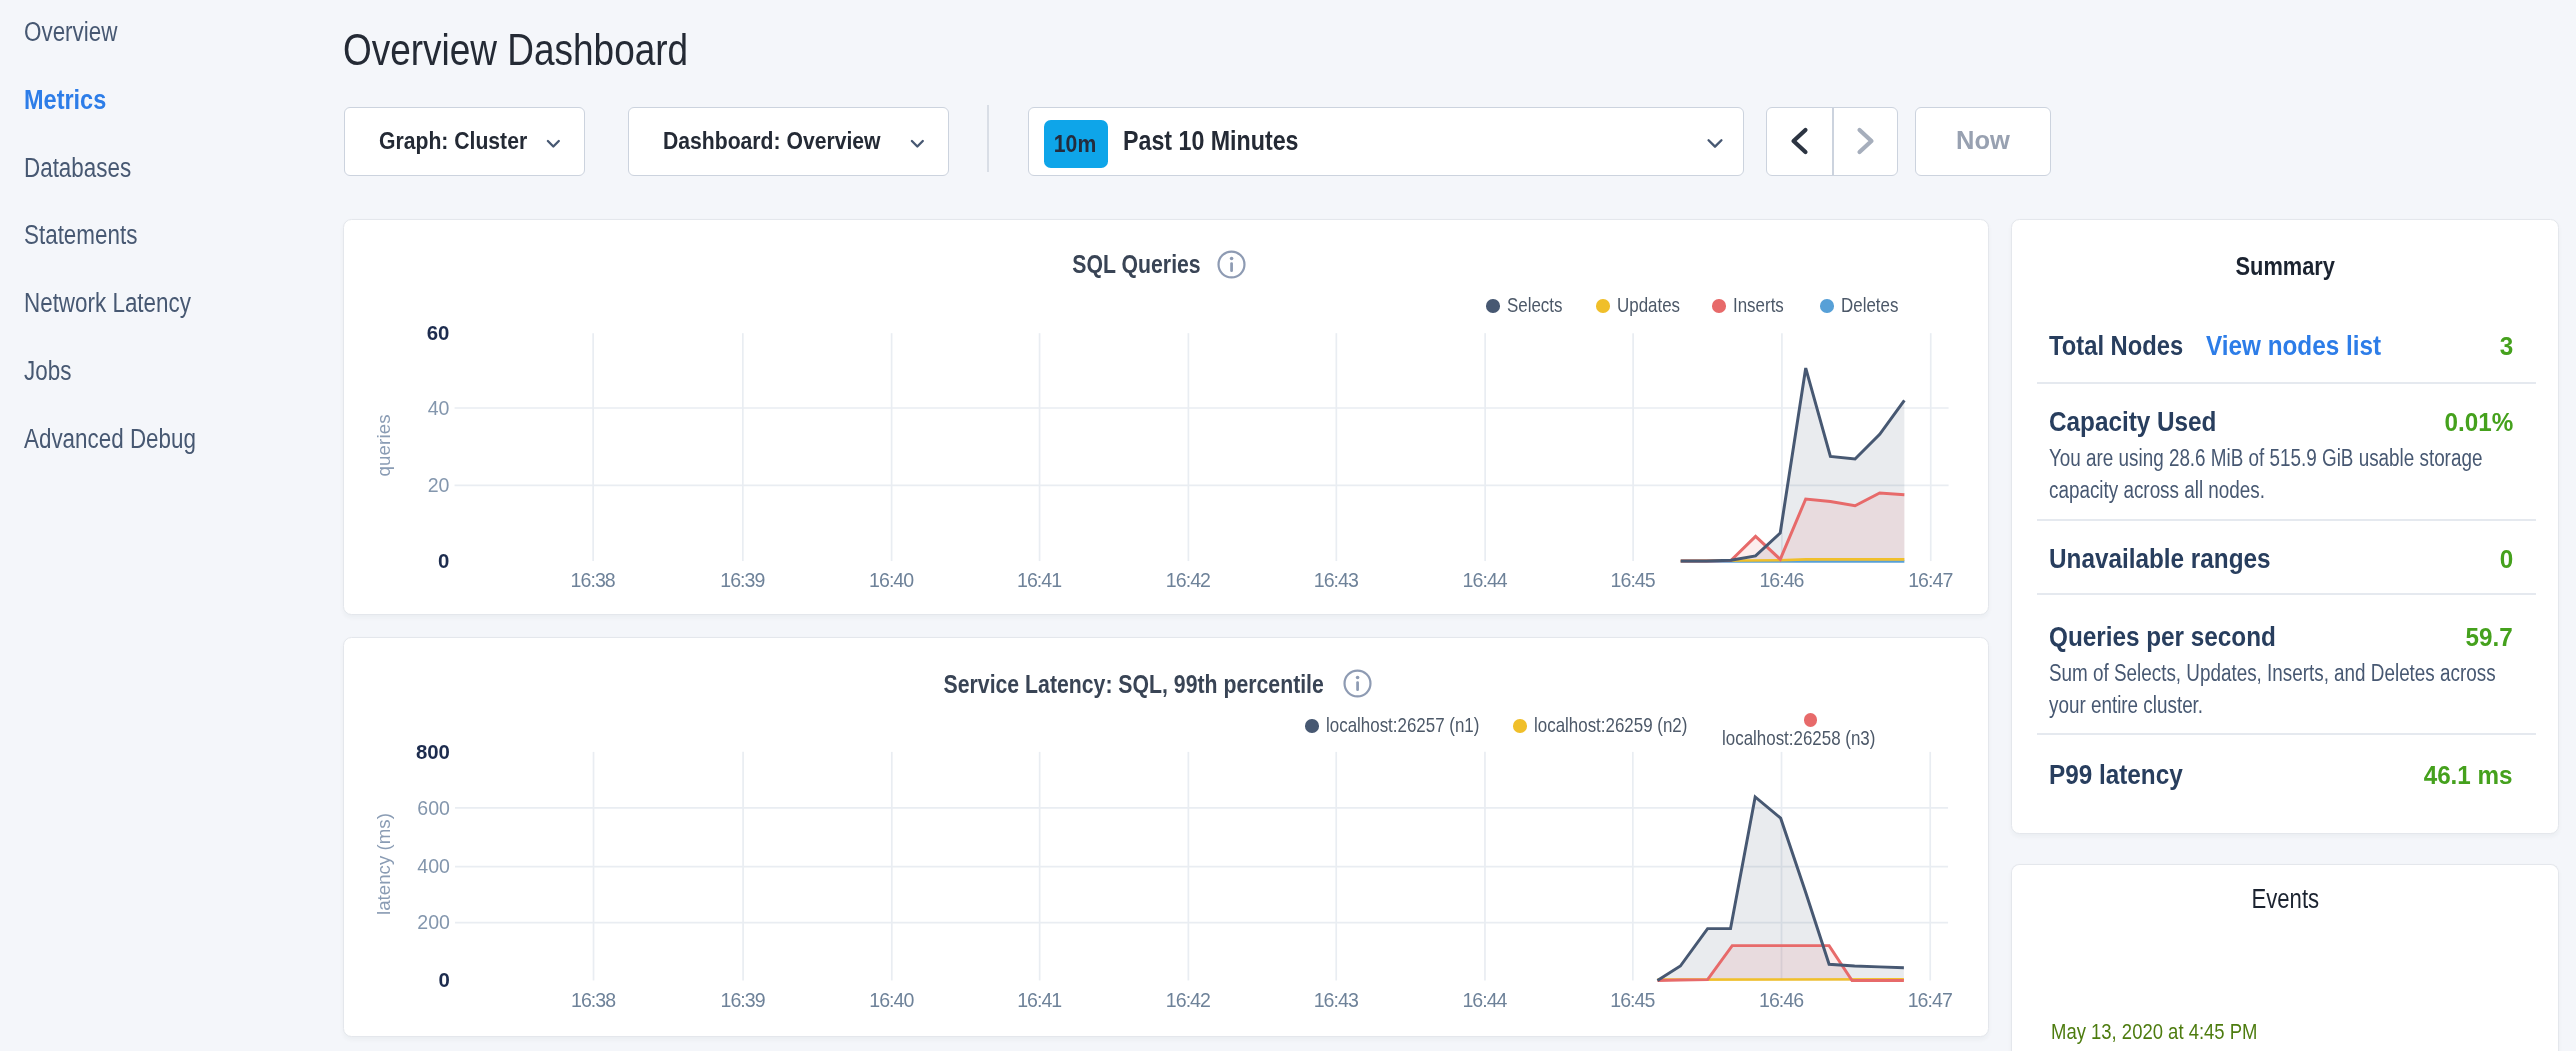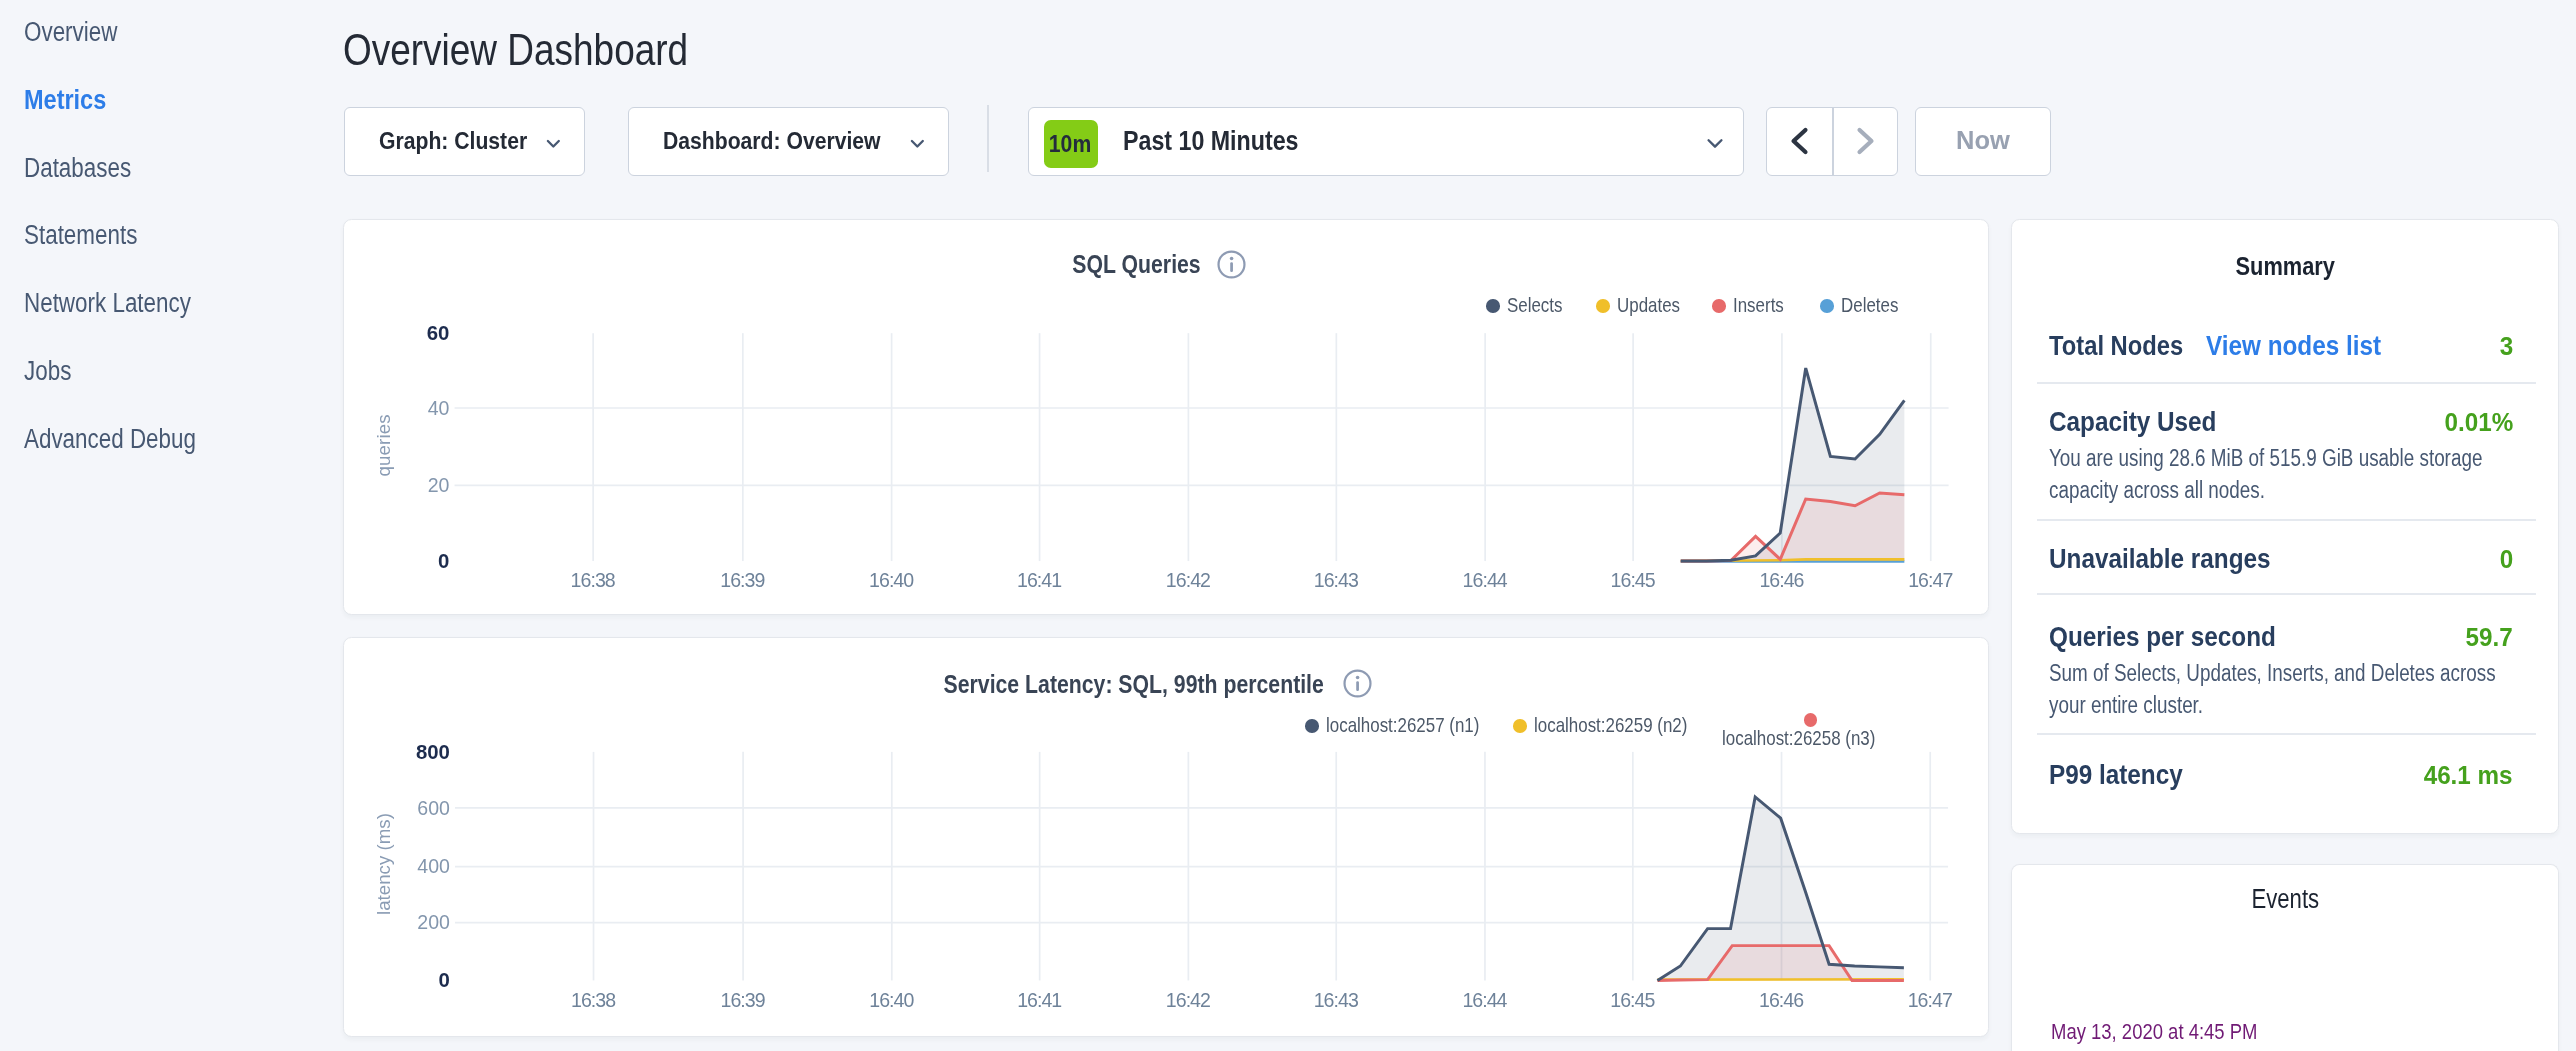--- a/index.html
+++ b/index.html
@@ -43,21 +43,21 @@
     </svg>
 </div>
 <div class="ddbox" style="left:628px; top:107px; width:321px; height:69px;">
   <span class="ddtext" style="left:34px; top:19.6px;"><span class="sqL" style="transform:scaleX(.92);">Dashboard: Overview</span></span>
   <svg class="abs" style="left:279px; top:25.5px;" width="18.7" height="18.7" viewBox="0 0 24 24" fill="none">
       <path d="M5 9 L12 16 L19 9" stroke="#475872" stroke-width="3" stroke-linecap="round" stroke-linejoin="round"></path>
     </svg>
 </div>
 <div class="abs" style="left:987px; top:105px; width:1.7px; height:67px; background:#d9dee6;"></div>
 <div class="ddbox" style="left:1028px; top:107px; width:716px; height:69px;">
-  <span class="abs" style="left:14.5px; top:12px; width:54px; height:48px; background:#84cc16; border-radius:6.8px; text-align:center; font-weight:bold; font-size:23px; color:#242c3d; line-height:48px;"><span class="sqC" style="transform:scaleX(.92);">10m</span></span>
+  <span class="abs" style="left:14.5px; top:12px; width:64px; height:48px; background:#0ea5e9; border-radius:6.8px; text-align:center; font-weight:bold; font-size:23px; color:#242c3d; line-height:48px;"><span class="sqC" style="transform:scaleX(.92);">10m</span></span>
   <span class="ddtext" style="left:94px; top:16px; font-size:27px; line-height:34px;"><span class="sqL" style="transform:scaleX(.86);">Past 10 Minutes</span></span>
   <svg class="abs" style="right:17px; top:24px;" width="22" height="22" viewBox="0 0 24 24" fill="none">
       <path d="M5 9 L12 16 L19 9" stroke="#475872" stroke-width="2.6" stroke-linecap="round" stroke-linejoin="round"></path>
     </svg>
 </div>
 <div class="ddbox" style="left:1766px; top:107px; width:132px; height:69px;"></div>
 <div class="abs" style="left:1832px; top:108px; width:1.7px; height:67px; background:#ccd3de;"></div>
 <svg class="abs" style="left:1785px; top:124px;" width="29" height="34" viewBox="0 0 34 40" fill="none">
     <path d="M24 7 L10 20 L24 33" stroke="#2c3442" stroke-width="5" stroke-linecap="round" stroke-linejoin="round"></path>
   </svg>
@@ -221,15 +221,15 @@
   <span class="srow-label" style="top:400px;"><span class="sqL" style="transform:scaleX(.9);">Queries per second</span></span>
   <span class="srow-val" style="top:400px;"><span class="sqR" style="transform:scaleX(.95);">59.7</span></span>
   <div class="sdesc" style="top:437px; width:476px;"><span class="sqL" style="transform:scaleX(.82);">Sum of Selects, Updates, Inserts, and Deletes across</span><br><span class="sqL" style="transform:scaleX(.82);">your entire cluster.</span></div>
   <div class="divider" style="top:513px;"></div>
   <span class="srow-label" style="top:538px;"><span class="sqL" style="transform:scaleX(.9);">P99 latency</span></span>
   <span class="srow-val" style="top:538px;"><span class="sqR" style="transform:scaleX(.95);">46.1 ms</span></span>
 </div>
 
 <div class="card" style="left:2011px; top:864px; width:548px; height:221px; border-bottom:none; border-radius:8.5px 8.5px 0 0;">
   <div style="position:absolute; top:18.7px; width:100%; text-align:center; font-weight:normal; font-size:27px; color:#1b2330;"><span class="sqC" style="transform:scaleX(.82);">Events</span></div>
-  <div class="abs" style="left:39px; top:153px; font-size:22px; color:#701a75; line-height:27px;"><span class="sqL" style="transform:scaleX(.84);">May 13, 2020 at 4:45 PM</span></div>
+  <div class="abs" style="left:39px; top:153px; font-size:22px; color:#4d7c0f; line-height:27px;"><span class="sqL" style="transform:scaleX(.84);">May 13, 2020 at 4:45 PM</span></div>
 </div>
 
 
 </body></html>

